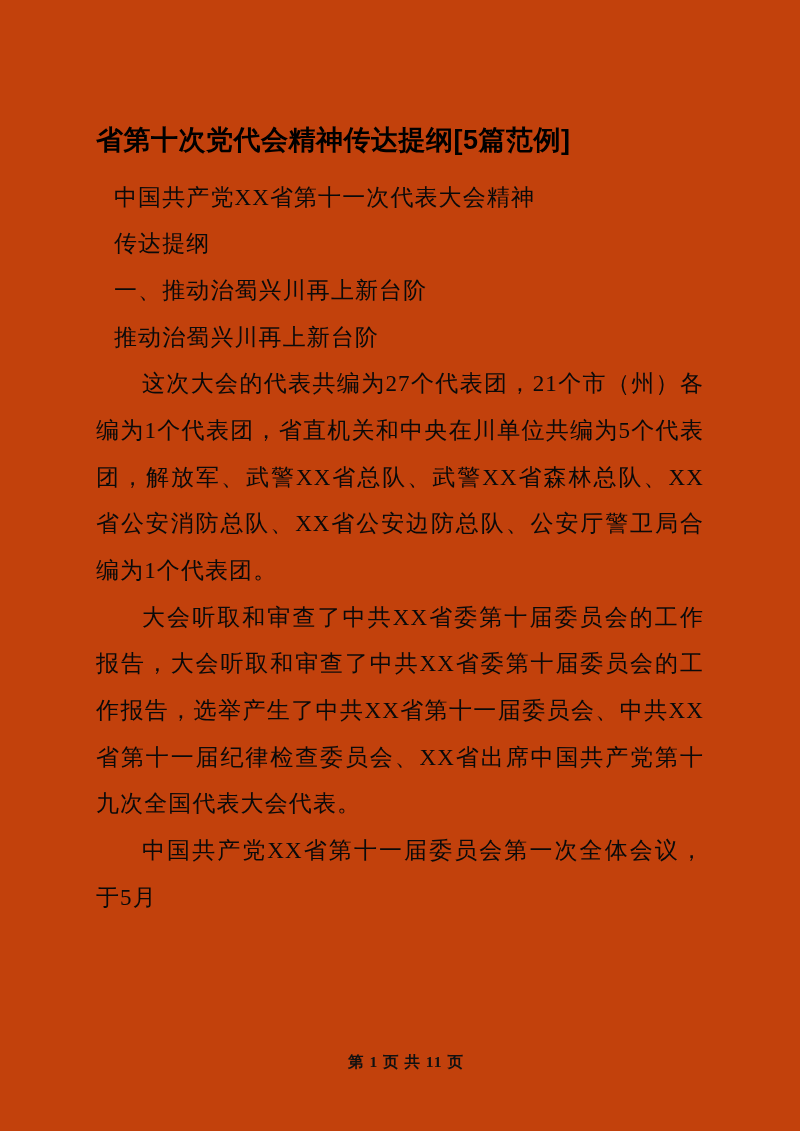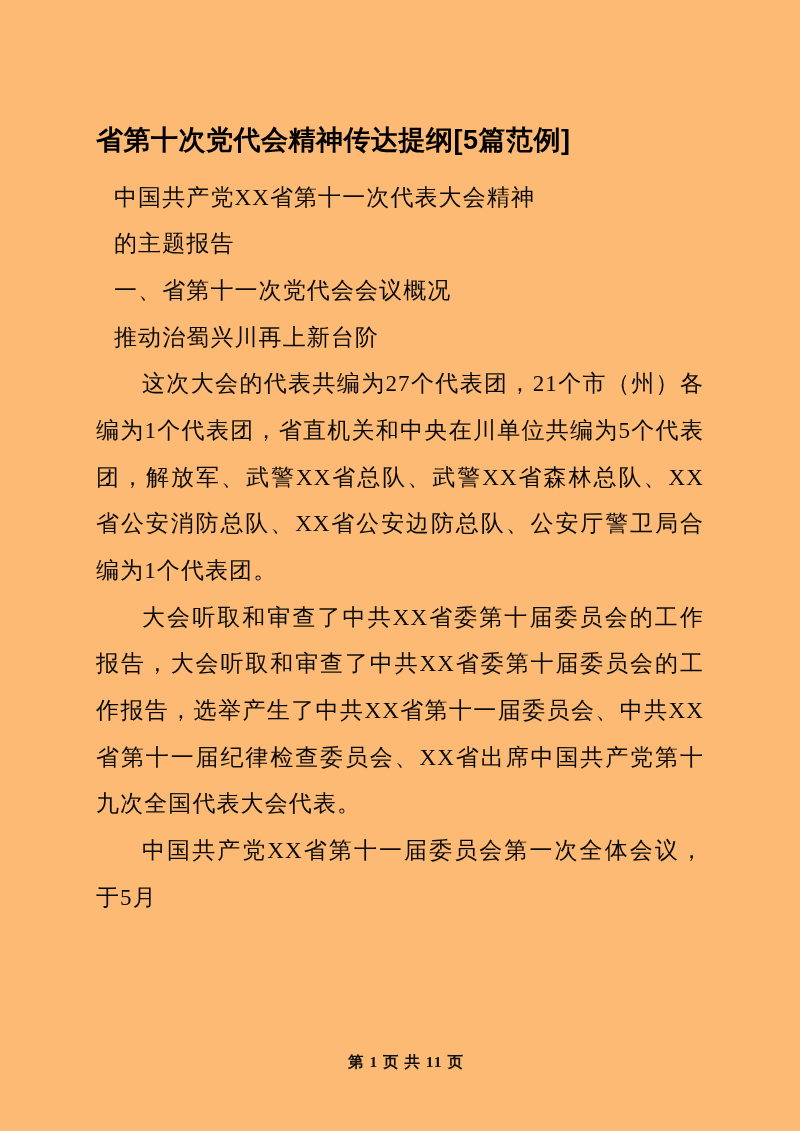--- a/index.html
+++ b/index.html
@@ -3,21 +3,21 @@
 <meta charset="utf-8">
 <style>
   html, body {
     margin: 0;
     padding: 0;
     background: #f3f3f3;
   }
   .page {
     width: 800px;
     height: 1131px;
-    background: #fdba74;
+    background: #c2410c;
     position: relative;
     margin: 0 auto;
     box-sizing: border-box;
     overflow: hidden;
     font-family: "Liberation Serif", "DejaVu Serif", serif;
     color: #000000;
   }
   .content {
     position: absolute;
     left: 96px;
@@ -63,22 +63,22 @@
 </style>
 </head>
 <body>
 
 <div class="page">
 
   <div class="content">
     <h1 class="doc-title">省第十次党代会精神传达提纲[5篇范例]</h1>
 
     <p class="para indent-small">中国共产党XX省第十一次代表大会精神</p>
-    <p class="para indent-small">的主题报告</p>
-    <p class="para indent-small">一、省第十一次党代会会议概况</p>
+    <p class="para indent-small">传达提纲</p>
+    <p class="para indent-small">一、推动治蜀兴川再上新台阶</p>
     <p class="para indent-small">推动治蜀兴川再上新台阶</p>
     <p class="para indent-1">这次大会的代表共编为27个代表团，21个市（州）各编为1个代表团，省直机关和中央在川单位共编为5个代表团，解放军、武警XX省总队、武警XX省森林总队、XX省公安消防总队、XX省公安边防总队、公安厅警卫局合编为1个代表团。</p>
     <p class="para indent-1">大会听取和审查了中共XX省委第十届委员会的工作报告，大会听取和审查了中共XX省委第十届委员会的工作报告，选举产生了中共XX省第十一届委员会、中共XX省第十一届纪律检查委员会、XX省出席中国共产党第十九次全国代表大会代表。</p>
     <p class="para indent-1">中国共产党XX省第十一届委员会第一次全体会议，于5月</p>
   </div>
 
   <div class="footer">第 1 页 共 11 页</div>
 
 </div>
 

